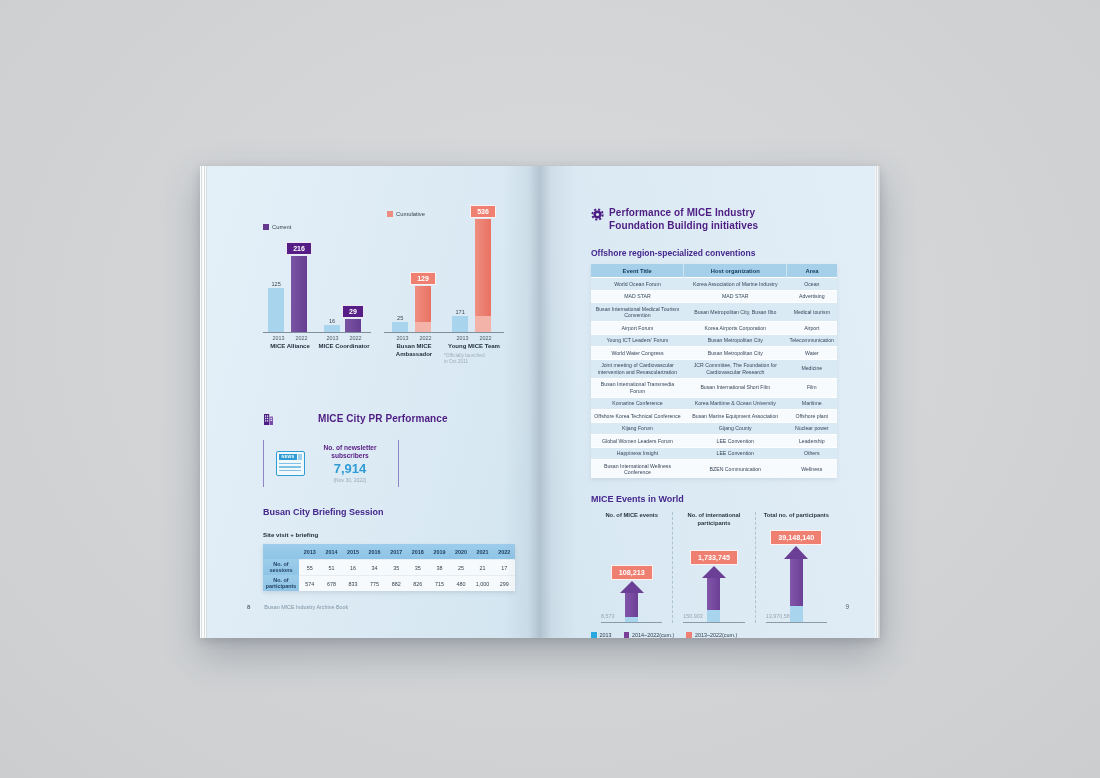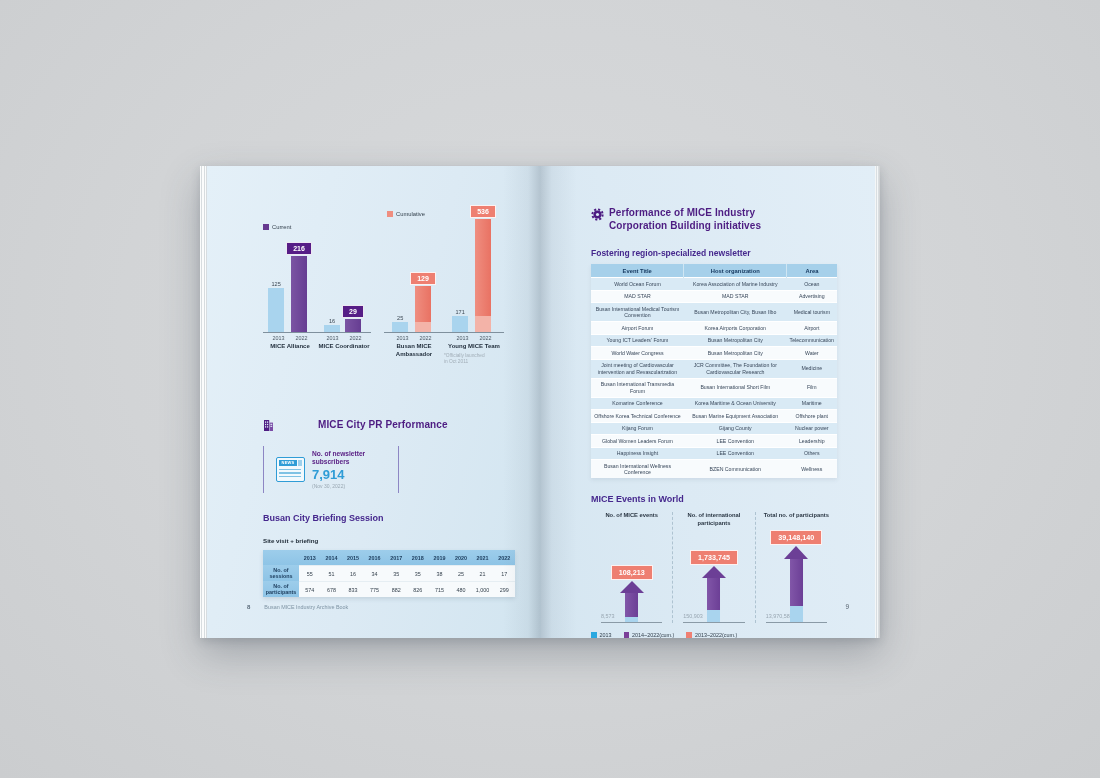--- a/index.html
+++ b/index.html
@@ -55,21 +55,21 @@
   .tag-salmon{background:#ee7f71;}
   .glabel{text-align:center;}
   .yrs{display:flex;justify-content:center;gap:11px;font-size:5.4px;color:#4c5a66;margin-top:2px;}
   .gname{font-size:6px;font-weight:bold;color:#1f2c3a;line-height:1.25;margin-top:2px;}
   .fnote{font-size:4.8px;color:#a2aeb8;line-height:1.3;margin-top:2px;text-align:left;}
 
   
   .pr-row{display:flex;margin-top:10px;}
   .stat{display:flex;align-items:center;gap:7px;padding:4px 10px 4px 12px;border-left:1px solid #8d86c4;}
   .stat:last-child{border-right:1px solid #8d86c4;}
-  .stat-txt{width:76px;text-align:left;}
+  .stat-txt{width:76px;text-align:center;}
   .stat-lab{font-size:6.6px;font-weight:bold;color:#5b2185;line-height:1.25;}
   .stat-val{font-size:13px;font-weight:bold;color:#2f9cd6;margin-top:1px;}
   .stat-date{font-size:5px;color:#9aa8b3;margin-top:1px;}
   .ic-news{width:27px;height:23px;border:1.6px solid #2f9cd6;border-radius:2px;background:#f2f9fd;position:relative;overflow:hidden;}
   .ic-news .nhead{position:absolute;top:2px;left:2px;right:7px;height:6px;background:#2f9cd6;color:#fff;font-size:4px;font-weight:bold;text-align:center;line-height:6.5px;letter-spacing:.2px;}
   .ic-news .nlines{position:absolute;top:10.5px;left:2px;right:3px;bottom:2px;background:repeating-linear-gradient(to bottom,#7fc2e4 0 1.2px,transparent 1.2px 3.4px);}
   .ic-news .nside{position:absolute;top:2px;right:2.5px;width:3.5px;height:6px;background:#9ed0ec;}
   .ic-phone{width:14px;height:23px;border:1.6px solid #2f9cd6;border-radius:3px;background:#e7f3fb;position:relative;margin-right:8px;}
   .ic-phone .ptop{position:absolute;top:1px;left:3px;right:3px;height:1.4px;background:#2f9cd6;border-radius:1px;}
   .ic-phone .pdots{position:absolute;bottom:1.6px;left:2.5px;width:2px;height:2px;border-radius:50%;background:#2f9cd6;box-shadow:3.5px 0 0 #2f9cd6,7px 0 0 #2f9cd6;}
@@ -220,21 +220,21 @@
                 <div class="fnote">
                   <div>*Officially launched</div>
                   <div>in Oct 2011</div>
                 </div>
               </div>
             </div>
           </div>
         </div>
       </div>
 
-      <div class="sec-h" style="margin-top:6px;gap:44px;">
+      <div class="sec-h" style="margin-top:0;gap:44px;">
         <span>
           <svg width="11" height="13" viewBox="0 0 11 13">
             <rect x="1" y="1" width="5.2" height="11" fill="#4d1c82"></rect>
             <rect x="6.6" y="3.6" width="3.4" height="8.4" fill="#7a4ba6"></rect>
             <rect x="2" y="2.4" width="1.2" height="1.4" fill="#dcebf5"></rect>
               <rect x="4" y="2.4" width="1.2" height="1.4" fill="#dcebf5"></rect>
             <rect x="2" y="4.8" width="1.2" height="1.4" fill="#dcebf5"></rect>
               <rect x="4" y="4.8" width="1.2" height="1.4" fill="#dcebf5"></rect>
             <rect x="2" y="7.2" width="1.2" height="1.4" fill="#dcebf5"></rect>
               <rect x="4" y="7.2" width="1.2" height="1.4" fill="#dcebf5"></rect>
@@ -314,25 +314,25 @@
       <div class="sec-h">
         <span style="margin-top:1px;">
           <svg width="13" height="13" viewBox="0 0 20 20">
             <circle cx="10" cy="10" r="6.2" fill="#4d1c82"></circle>
             <circle cx="10" cy="10" r="7.9" fill="none" stroke="#4d1c82" stroke-width="3" stroke-dasharray="3.2 3.0"></circle>
             <circle cx="10" cy="10" r="2.4" fill="#dcebf5"></circle>
           </svg>
         </span>
         <span class="t">
           <div>Performance of MICE Industry</div>
-          <div>Corporation Building initiatives</div>
-        </span>
-      </div>
-
-      <div class="sub-h" style="margin-top:16px;">Fostering region-specialized newsletter</div>
+          <div>Foundation Building initiatives</div>
+        </span>
+      </div>
+
+      <div class="sub-h" style="margin-top:16px;">Offshore region-specialized conventions</div>
 
       <table class="ctable">
         <thead>
           <tr>
             <th class="col-ev">Event Title</th>
             <th class="col-ho">Host organization</th>
             <th class="col-ar">Area</th>
           </tr>
         </thead>
         <tbody>

